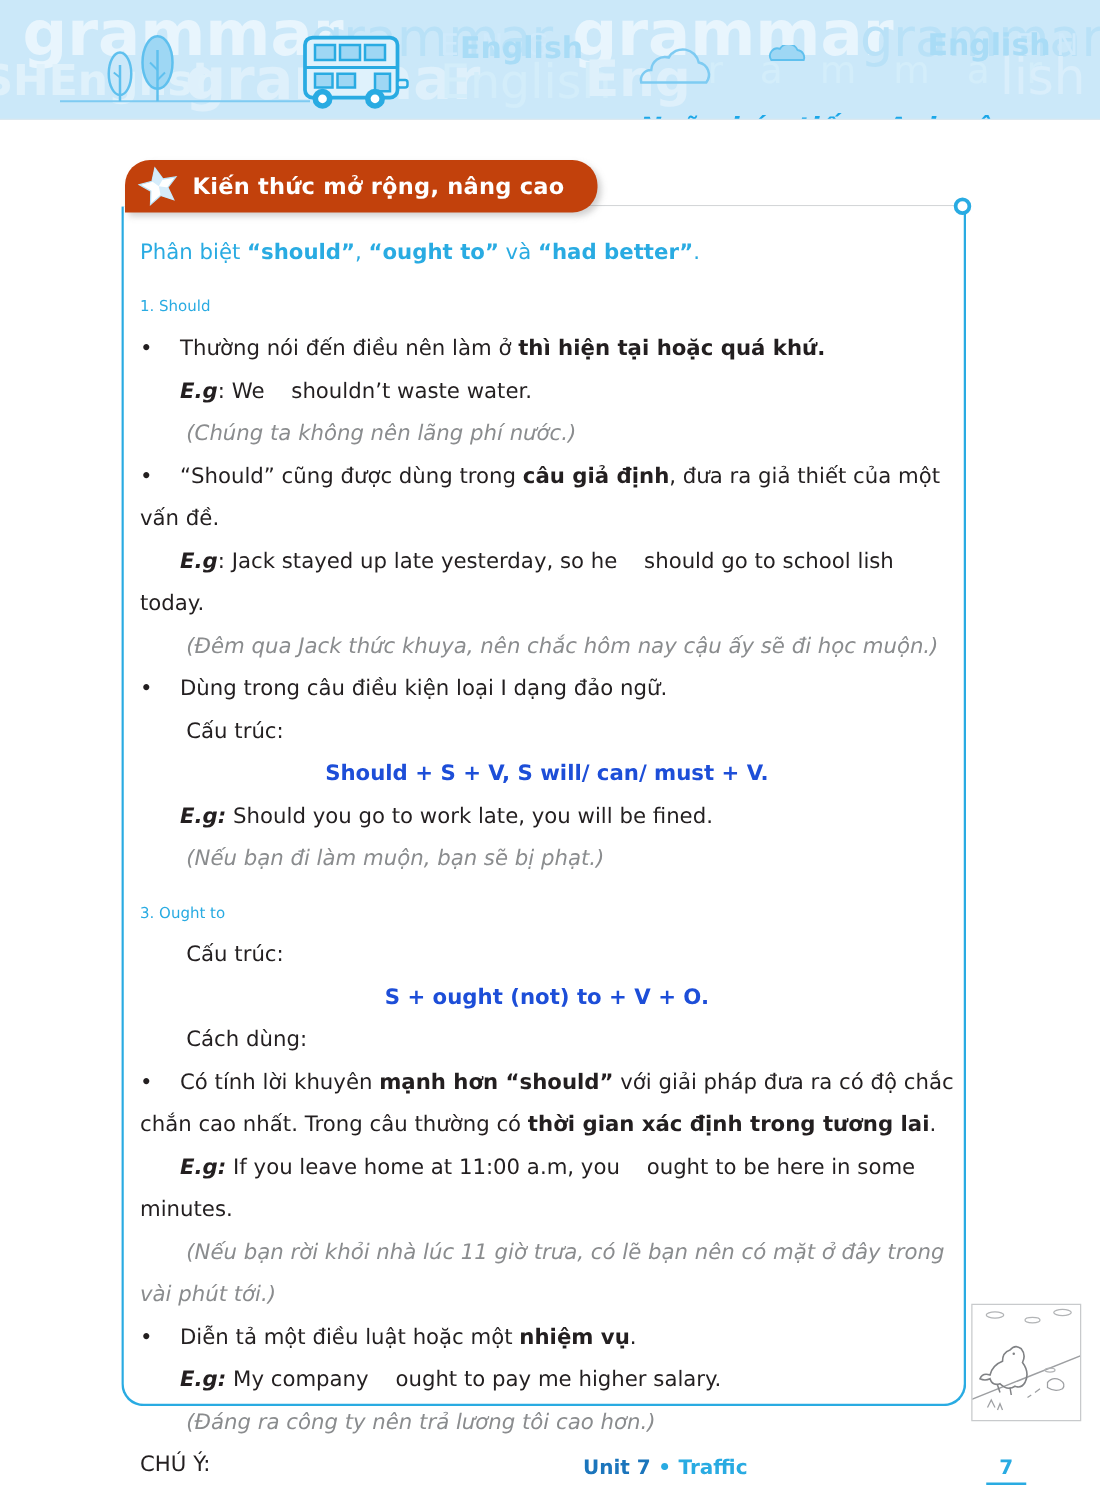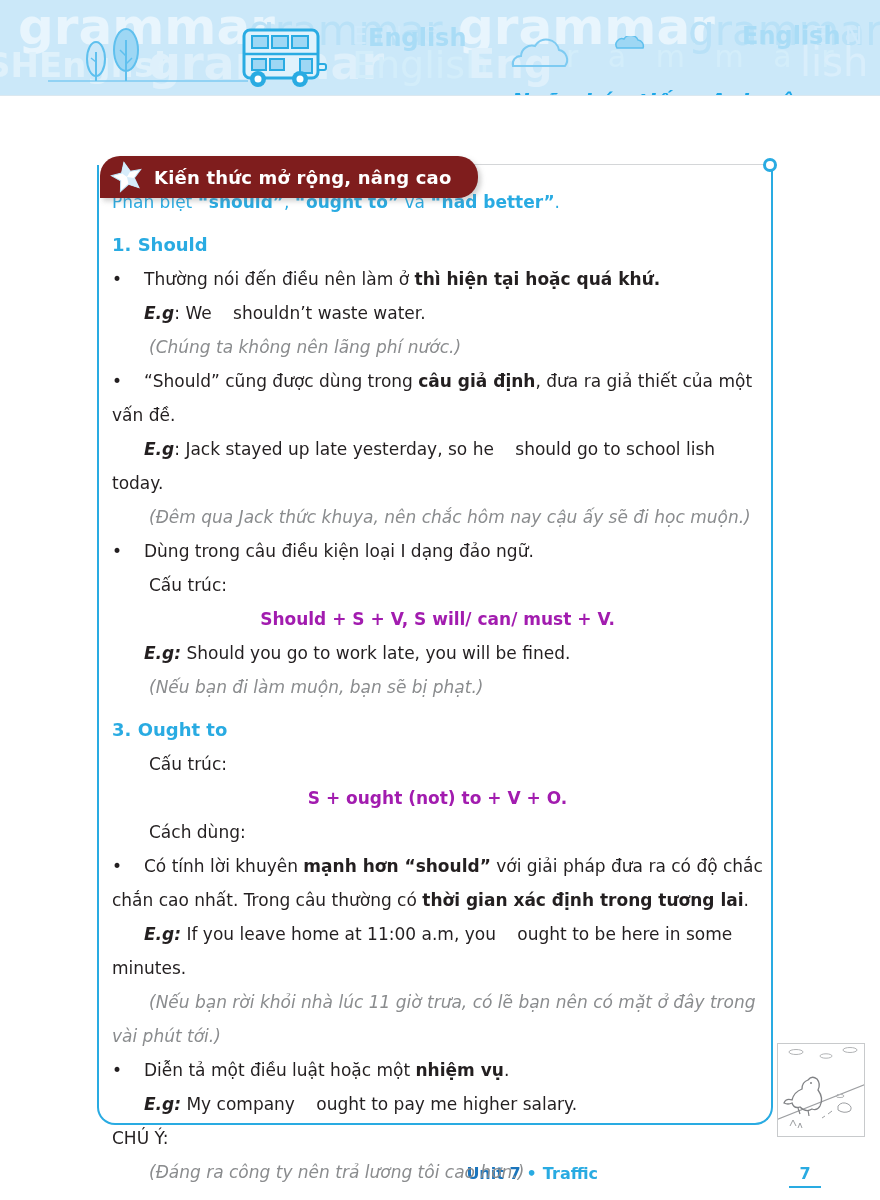--- a/index.html
+++ b/index.html
@@ -25,41 +25,41 @@
   .wm-b5 { left:566px; top:42px; font-size:30px; letter-spacing:10px; color:#d3edfa; }
   .wm-b6 { left:742px; top:24px; font-size:24px; font-weight:bold; color:#a9dcf6; }
   .wm-b7 { left:800px; top:42px; font-size:40px; color:#d9eefb;text-align:right; }
   .hdr-art { position:absolute; z-index:2; }
   .hdr-title { position:absolute; z-index:3; left:512px; top:50px; font-size:21px;
                font-weight:bold; font-style:italic; color:#1ba7e8; letter-spacing:0.5px;margin-top:40px; }
 
   
   .badge { position:absolute; z-index:5; left:100px; top:128px; height:42px;
            display:inline-flex; align-items:center; gap:10px; padding:0 26px 0 10px;
-           background:#7f1d1d; border-radius:20px 20px 20px 0;
-           box-shadow:3px 3px 5px rgba(120,120,120,0.35);margin-top:28px; }
+           background:#c2410c; border-radius:20px 20px 20px 0;
+           box-shadow:3px 3px 5px rgba(120,120,120,0.35); }
   .badge-label { color:#ffffff; font-weight:bold; font-size:18px; letter-spacing:0.2px; }
   .top-line { position:absolute; z-index:1; left:398px; top:164px; width:372px; height:0;
               border-top:1.5px solid #d4d6d8; }
   .corner-dot { position:absolute; z-index:6; left:763px; top:158px; width:14px; height:14px;
                 border:3.5px solid #29abe2; border-radius:50%; background:#ffffff; }
 
   
   .box { position:absolute; z-index:2; left:97px; top:165px; width:676px; height:960px;
          border-left:2.5px solid #29abe2; border-right:2.5px solid #29abe2;
          border-bottom:2.5px solid #29abe2; border-radius:0 0 18px 18px;
          background:#ffffff; padding:20px 8px 0 13px; }
   .p   { font-size:17px; line-height:34px; color:#231f20; }
   .intro { color:#29abe2; }
   .intro b { color:#29abe2; }
-  .hding { color:#29abe2; font-weight:bold; font-size:18px; }
+  .hding { color:#29abe2; font-weight:normal; font-size:12px; }
   .mt { margin-top:9px; }
   .ind { text-indent:37px; }
   .trans { color:#8a8c8e; font-style:italic; text-indent:37px; }
-  .formula { text-align:center; color:#a21caf; font-weight:bold; }
+  .formula { text-align:center; color:#1d4ed8; font-weight:bold; }
   .blt { display:inline-block; width:32px; }
   .eg { font-weight:bold; font-style:italic;margin-left:32px; }
   .u { text-underline-offset:4px; text-decoration-thickness:1.5px;margin-left:16px; }
   .cy { color:#29abe2; }
 
   
   .dino { position:absolute; z-index:4; left:777px; top:1043px; width:88px; height:94px;
           background:#ffffff; border:1px solid #c8cacc; }
 
   
@@ -181,23 +181,23 @@
     <p class="p"><span class="blt">•</span><span>Có tính lời khuyên </span><b>mạnh hơn “should”</b><span> với giải pháp đưa ra có độ chắc chắn cao nhất. Trong câu thường có </span><b>thời gian xác định trong tương lai</b><span>.</span></p>
 
     <p class="p"><span class="eg">E.g:</span><span> If you leave home at 11:00 a.m, you </span><span class="u">ought to be</span><span> here in some minutes.</span></p>
 
     <p class="p trans">(Nếu bạn rời khỏi nhà lúc 11 giờ trưa, có lẽ bạn nên có mặt ở đây trong vài phút tới.)</p>
 
     <p class="p"><span class="blt">•</span><span>Diễn tả một điều luật hoặc một </span><b>nhiệm vụ</b><span>.</span></p>
 
     <p class="p"><span class="eg">E.g:</span><span> My company </span><span class="u">ought to pay</span><span> me higher salary.</span></p>
 
+    <p class="p trans">(Đáng ra công ty nên trả lương tôi cao hơn.)</p>
+
     <p class="p">CHÚ Ý:</p>
-
-    <p class="p trans">(Đáng ra công ty nên trả lương tôi cao hơn.)</p>
 
 
   </div>
 
   <div class="dino">
     <svg width="86" height="92" viewBox="0 0 86 92">
       <line x1="-2" y1="76" x2="88" y2="40" stroke="#9d9fa2" stroke-width="1.2"></line>
       <ellipse cx="18" cy="8" rx="7" ry="2.5" fill="none" stroke="#b2b4b6" stroke-width="1"></ellipse>
       <ellipse cx="48" cy="12" rx="6" ry="2.2" fill="none" stroke="#b2b4b6" stroke-width="1"></ellipse>
       <ellipse cx="72" cy="6" rx="7" ry="2.5" fill="none" stroke="#b2b4b6" stroke-width="1"></ellipse>

